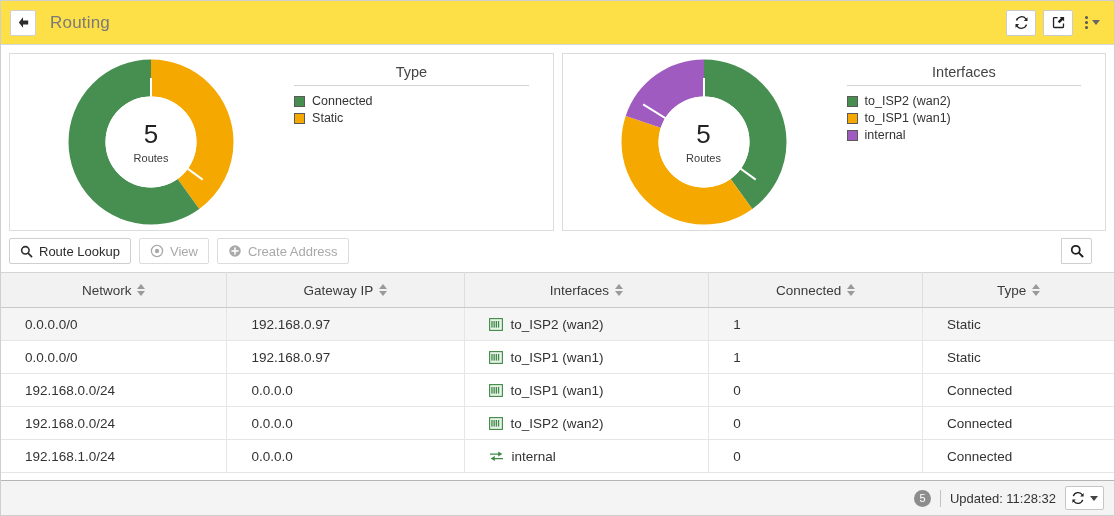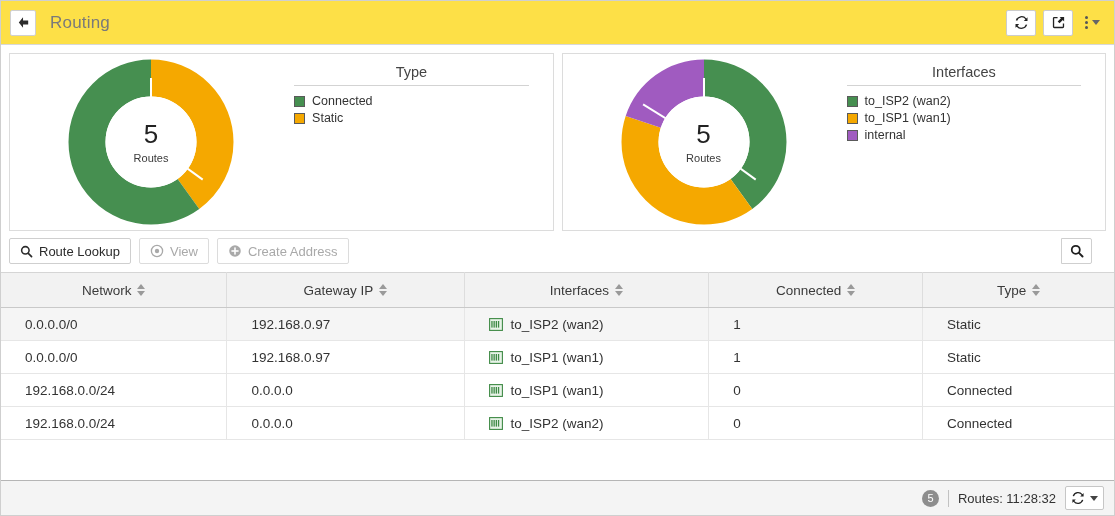--- a/index.html
+++ b/index.html
@@ -673,29 +673,46 @@
                   <rect x="8.9" y="3" width="1.3" height="6.6" fill="#3f8a46"></rect>
                 </svg>
               </span>
               <span>to_ISP2 (wan2)</span>
             </span>
           </td>
           <td>0</td>
           <td>Connected</td>
         </tr>
 
+        <tr>
+          <td>192.168.1.0/24</td>
+          <td>0.0.0.0</td>
+          <td>
+            <span class="iface-cell">
+              <span class="ifc-icon">
+                <svg width="15" height="13" viewBox="0 0 15 13">
+                  <path d="M1 3.4 H9.2 V1.6 L13.4 4.1 L9.2 6.6 V4.8 H1 Z" fill="#3f8a46"></path>
+                  <path d="M14 9.3 H5.8 V11.1 L1.6 8.6 L5.8 6.1 V7.9 H14 Z" fill="#3f8a46"></path>
+                </svg>
+              </span>
+              <span>internal</span>
+            </span>
+          </td>
+          <td>0</td>
+          <td>Connected</td>
+        </tr>
 
       </tbody>
     </table>
   </div>
 
   <div class="footer">
     <div class="count-badge">5</div>
     <div class="divider-v"></div>
-    <div class="updated-text">Routes: 11:28:32</div>
+    <div class="updated-text">Updated: 11:28:32</div>
     <div class="footer-refresh">
       <svg width="14" height="14" viewBox="0 0 16 16">
         <path d="M12.2 4.6A5 5 0 0 0 3.4 6.0 L1.9 5.6 A6.5 6.5 0 0 1 13.2 3.6 L14.4 2.4 L14.4 6.3 L10.5 6.3 Z" fill="#222"></path>
         <path d="M3.8 11.4A5 5 0 0 0 12.6 10.0 L14.1 10.4 A6.5 6.5 0 0 1 2.8 12.4 L1.6 13.6 L1.6 9.7 L5.5 9.7 Z" fill="#222"></path>
       </svg>
       <span class="caret-sm"></span>
     </div>
   </div>
 
 </div>

